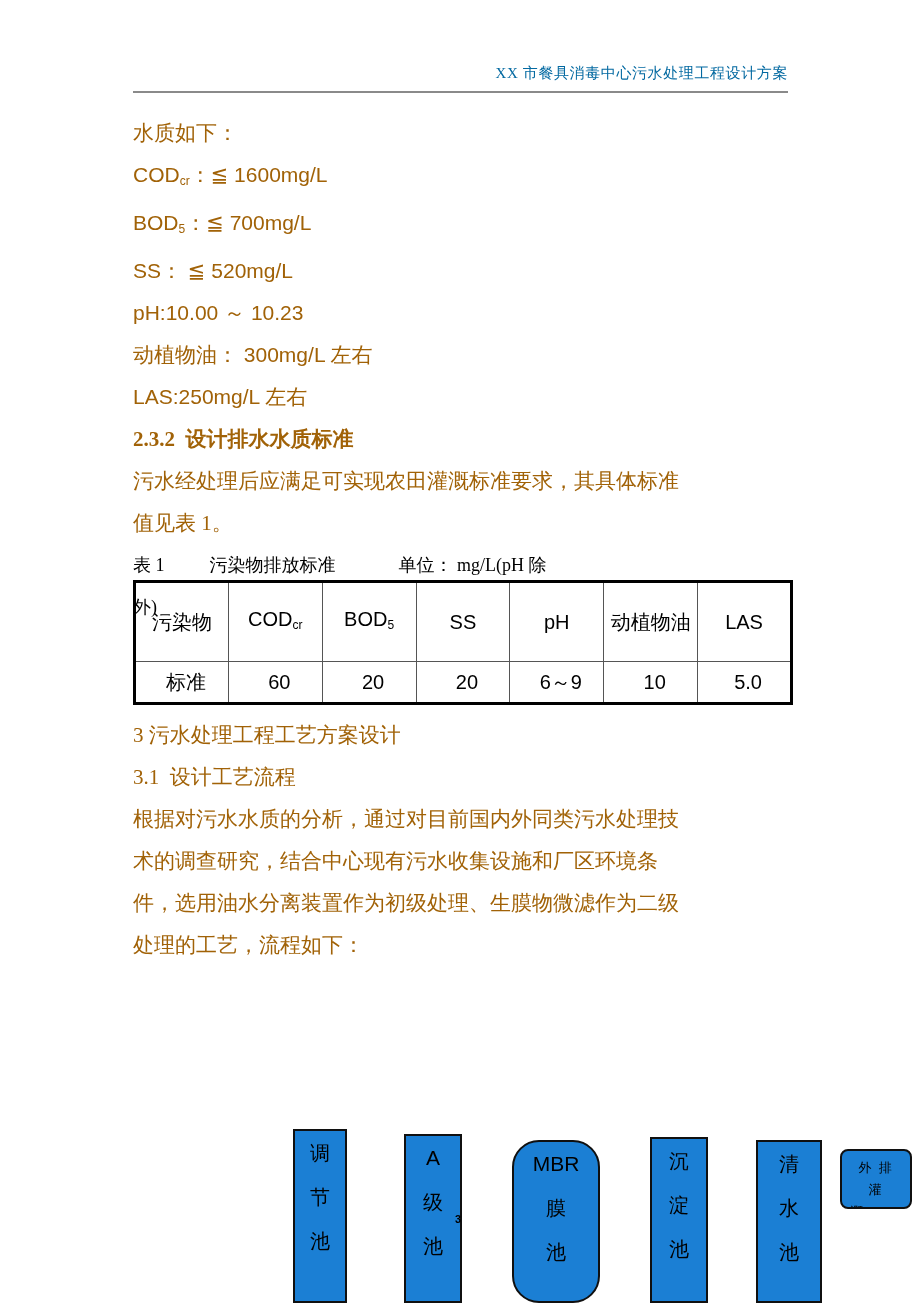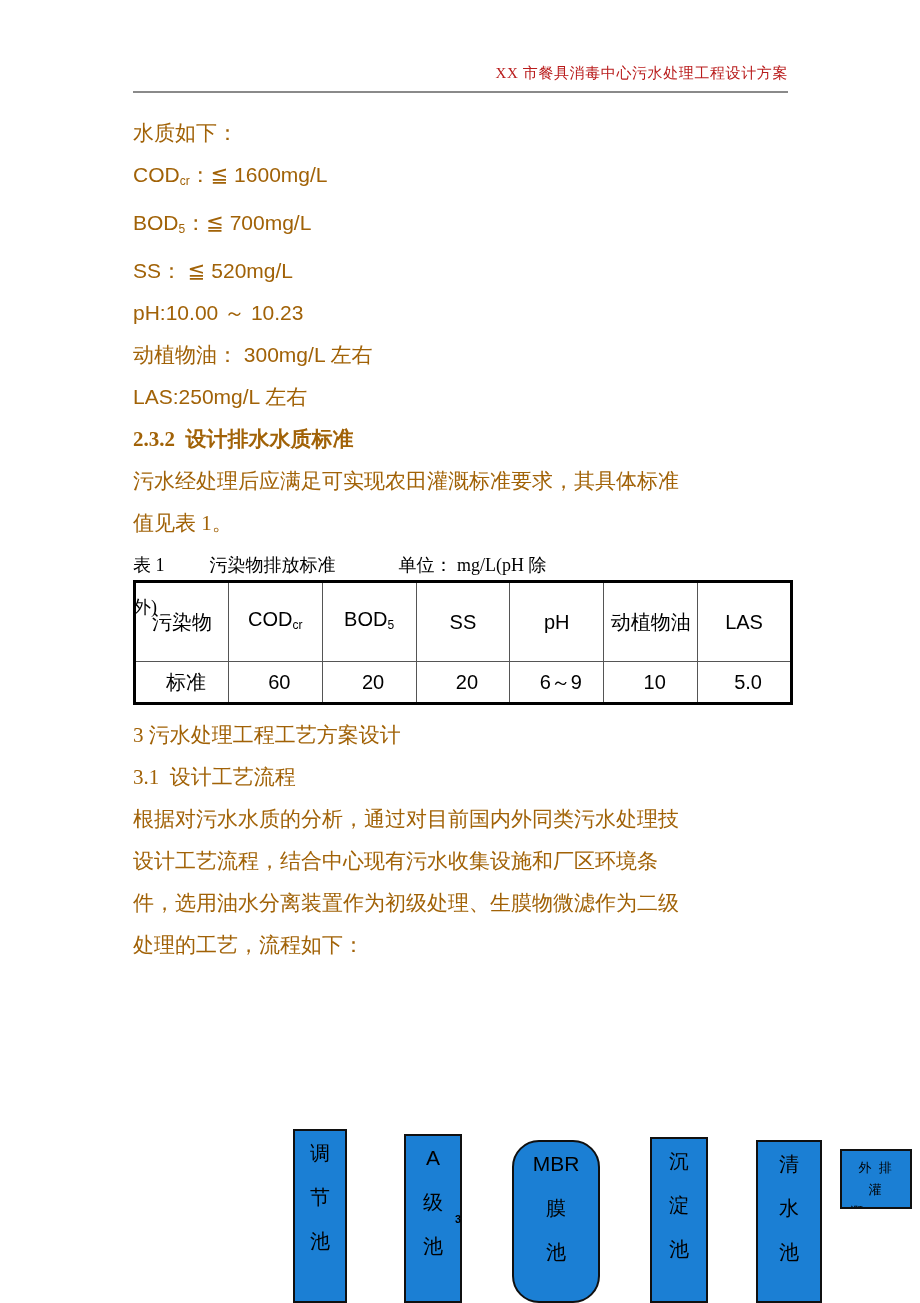--- a/index.html
+++ b/index.html
@@ -28,21 +28,21 @@
     width: 655px;
     height: 36px;
   }
   .header-text {
     position: absolute;
     right: 0;
     top: 0;
     font-family: "Liberation Serif", "DejaVu Serif", serif;
     font-size: 15px;
     letter-spacing: 0.6px;
-    color: #b91c1c;
+    color: #0369a1;
     white-space: nowrap;
   }
   .header-rule {
     position: absolute;
     left: 0;
     top: 27px;
     width: 655px;
     height: 2px;
     background: #8a8a8a;
   }
@@ -158,20 +158,21 @@
   }
   .fbox.small .fl {
     font-size: 13px;
     line-height: 22px;
     letter-spacing: 2px;
   }
   .fbox.small {
     justify-content: flex-start;
     align-items: flex-start;
     padding: 6px 8px;
+    border-radius: 8px;
   }
   .pagenum {
     position: absolute;
     font-size: 11px;
     font-family: "Liberation Sans", "DejaVu Sans", sans-serif;
     color: #000;
     font-weight: bold;
   }
 </style>
 </head>
@@ -231,21 +232,21 @@
         <td class="c-lat">5.0</td>
       </tr>
     </tbody>
       </table>
   </div>
 
   <div class="content" style="top:714px;">
     <div class="line han">3 污水处理工程工艺方案设计</div>
     <div class="line han">3.1  设计工艺流程</div>
     <div class="line han">根据对污水水质的分析，通过对目前国内外同类污水处理技</div>
-    <div class="line han">设计工艺流程，结合中心现有污水收集设施和厂区环境条</div>
+    <div class="line han">术的调查研究，结合中心现有污水收集设施和厂区环境条</div>
     <div class="line han">件，选用油水分离装置作为初级处理、生膜物微滤作为二级</div>
     <div class="line han">处理的工艺，流程如下：</div>
   </div>
 
   <div class="flow">
 
     <div class="fbox" style="left:293px; top:1129px; width:54px; height:174px;">
       <span class="fl">调</span>
       <span class="fl">节</span>
       <span class="fl">池</span>

